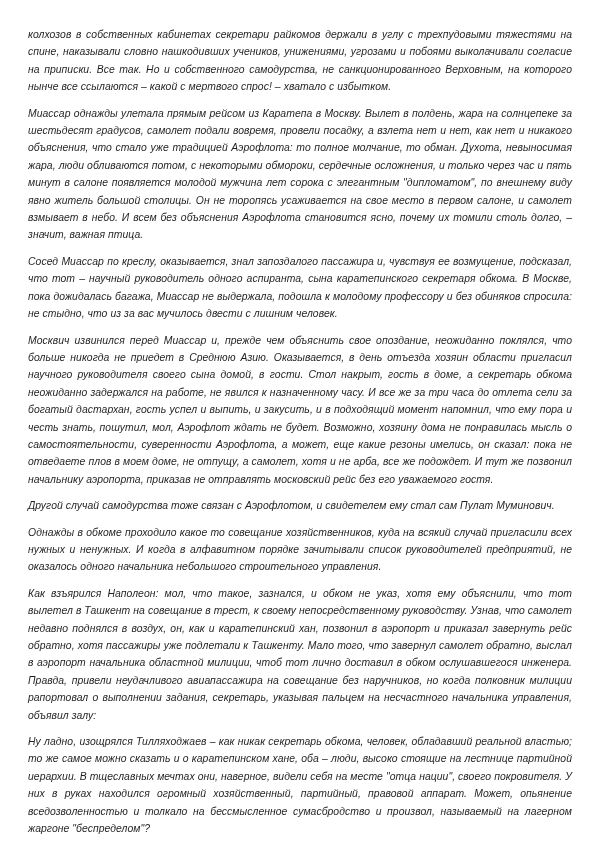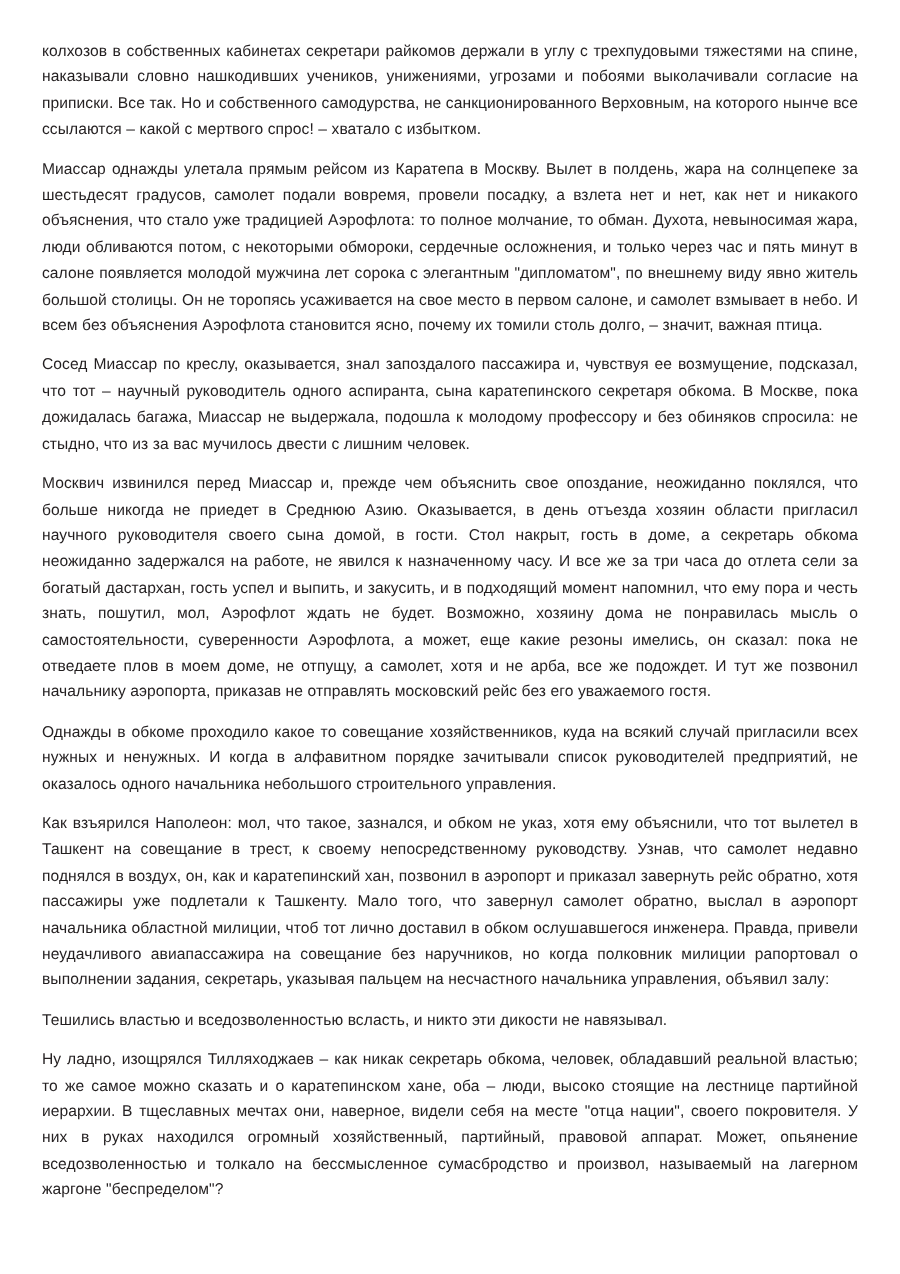--- a/index.html
+++ b/index.html
@@ -13,20 +13,21 @@
     background: #ffffff;
     font-family: "Liberation Sans", "DejaVu Sans", sans-serif;
     overflow: hidden;
   }
   .page {
     box-sizing: border-box;
     width: 600px;
     height: 849px;
     background: #ffffff;
     padding: 26px 28px 28px 28px;
+    font-style: italic;
   }
   .doc-body {
     width: 544px;
   }
   .para {
     margin: 0 0 9px 0;
     font-size: 10.4px;
     line-height: 17.4px;
     color: #231f20;
     text-align: justify;
@@ -43,19 +44,19 @@
 </style>
 </head>
 <body style="background: rgb(255, 255, 255);">
 
 <div class="page" style="background: rgb(255, 255, 255);">
   <div class="doc-body">
     <p class="para" style="color: rgb(35, 31, 32);">колхозов в собственных кабинетах секретари райкомов держали в углу с трехпудовыми тяжестями на спине, наказывали словно нашкодивших учеников, унижениями, угрозами и побоями выколачивали согласие на приписки. Все так. Но и собственного самодурства, не санкционированного Верховным, на которого нынче все ссылаются – какой с мертвого спрос! – хватало с избытком.</p>
     <p class="para" style="color: rgb(35, 31, 32);">Миассар однажды улетала прямым рейсом из Каратепа в Москву. Вылет в полдень, жара на солнцепеке за шестьдесят градусов, самолет подали вовремя, провели посадку, а взлета нет и нет, как нет и никакого объяснения, что стало уже традицией Аэрофлота: то полное молчание, то обман. Духота, невыносимая жара, люди обливаются потом, с некоторыми обмороки, сердечные осложнения, и только через час и пять минут в салоне появляется молодой мужчина лет сорока с элегантным "дипломатом", по внешнему виду явно житель большой столицы. Он не торопясь усаживается на свое место в первом салоне, и самолет взмывает в небо. И всем без объяснения Аэрофлота становится ясно, почему их томили столь долго, – значит, важная птица.</p>
     <p class="para" style="color: rgb(35, 31, 32);">Сосед Миассар по креслу, оказывается, знал запоздалого пассажира и, чувствуя ее возмущение, подсказал, что тот – научный руководитель одного аспиранта, сына каратепинского секретаря обкома. В Москве, пока дожидалась багажа, Миассар не выдержала, подошла к молодому профессору и без обиняков спросила: не стыдно, что из за вас мучилось двести с лишним человек.</p>
     <p class="para" style="color: rgb(35, 31, 32);">Москвич извинился перед Миассар и, прежде чем объяснить свое опоздание, неожиданно поклялся, что больше никогда не приедет в Среднюю Азию. Оказывается, в день отъезда хозяин области пригласил научного руководителя своего сына домой, в гости. Стол накрыт, гость в доме, а секретарь обкома неожиданно задержался на работе, не явился к назначенному часу. И все же за три часа до отлета сели за богатый дастархан, гость успел и выпить, и закусить, и в подходящий момент напомнил, что ему пора и честь знать, пошутил, мол, Аэрофлот ждать не будет. Возможно, хозяину дома не понравилась мысль о самостоятельности, суверенности Аэрофлота, а может, еще какие резоны имелись, он сказал: пока не отведаете плов в моем доме, не отпущу, а самолет, хотя и не арба, все же подождет. И тут же позвонил начальнику аэропорта, приказав не отправлять московский рейс без его уважаемого гостя.</p>
+    <p class="para" style="color: rgb(35, 31, 32);">Другой случай самодурства тоже связан с Аэрофлотом, и свидетелем ему стал сам Пулат Муминович.</p>
     <p class="para" style="color: rgb(35, 31, 32);">Однажды в обкоме проходило какое то совещание хозяйственников, куда на всякий случай пригласили всех нужных и ненужных. И когда в алфавитном порядке зачитывали список руководителей предприятий, не оказалось одного начальника небольшого строительного управления.</p>
     <p class="para" style="color: rgb(35, 31, 32);">Как взъярился Наполеон: мол, что такое, зазнался, и обком не указ, хотя ему объяснили, что тот вылетел в Ташкент на совещание в трест, к своему непосредственному руководству. Узнав, что самолет недавно поднялся в воздух, он, как и каратепинский хан, позвонил в аэропорт и приказал завернуть рейс обратно, хотя пассажиры уже подлетали к Ташкенту. Мало того, что завернул самолет обратно, выслал в аэропорт начальника областной милиции, чтоб тот лично доставил в обком ослушавшегося инженера. Правда, привели неудачливого авиапассажира на совещание без наручников, но когда полковник милиции рапортовал о выполнении задания, секретарь, указывая пальцем на несчастного начальника управления, объявил залу:</p>
-    <p class="para" style="color: rgb(35, 31, 32);">Тешились властью и вседозволенностью всласть, и никто эти дикости не навязывал.</p>
     <p class="para" style="color: rgb(35, 31, 32);">Ну ладно, изощрялся Тилляходжаев – как никак секретарь обкома, человек, обладавший реальной властью; то же самое можно сказать и о каратепинском хане, оба – люди, высоко стоящие на лестнице партийной иерархии. В тщеславных мечтах они, наверное, видели себя на месте "отца нации", своего покровителя. У них в руках находился огромный хозяйственный, партийный, правовой аппарат. Может, опьянение вседозволенностью и толкало на бессмысленное сумасбродство и произвол, называемый на лагерном жаргоне "беспределом"?</p>
 
   </div>
 </div>
 
 </body></html>

